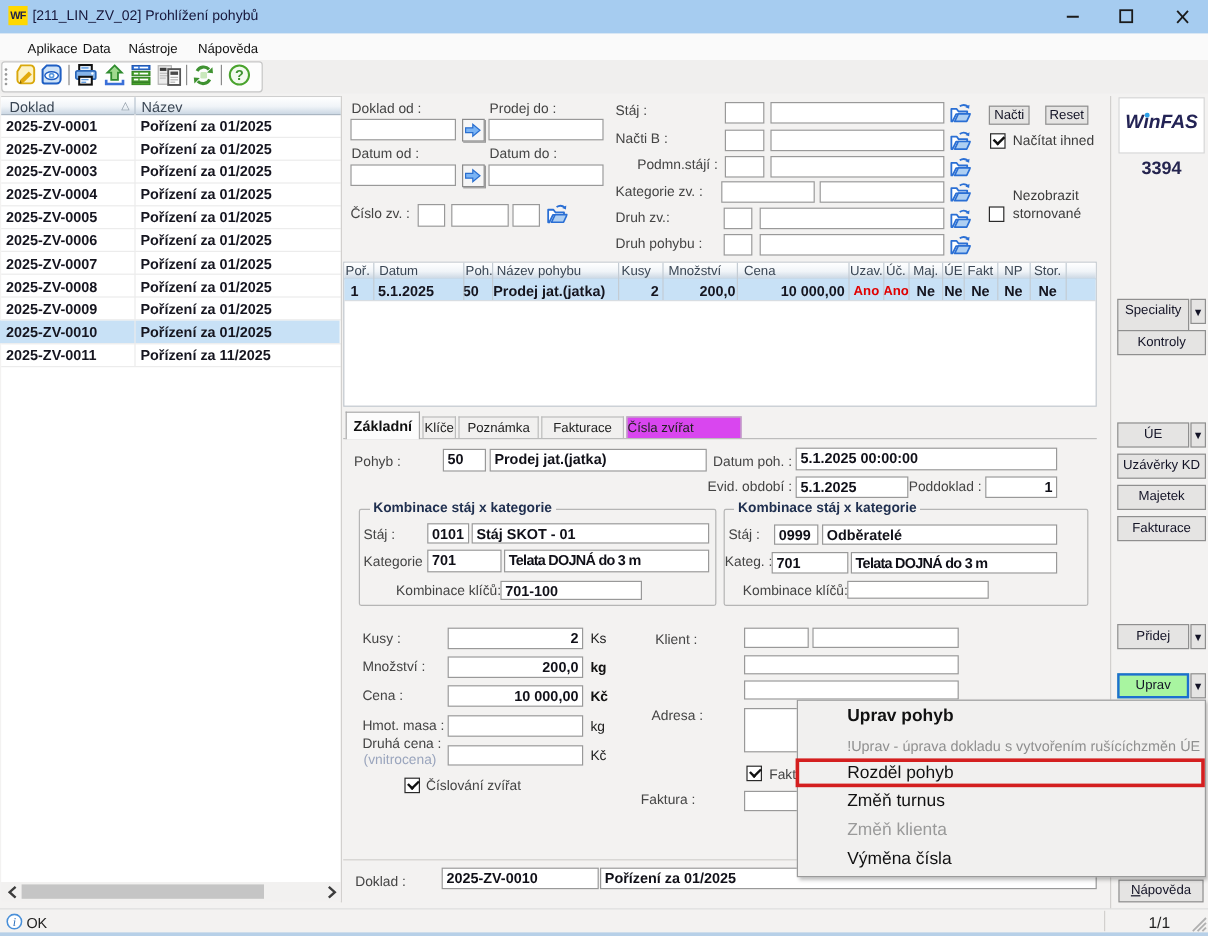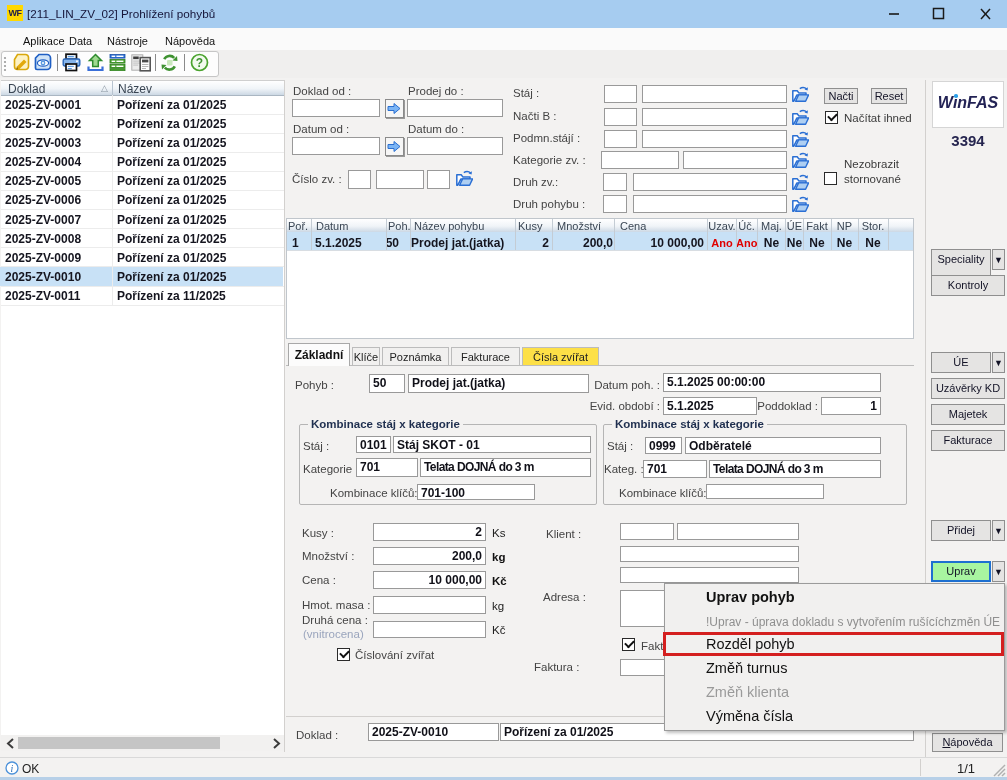--- a/index.html
+++ b/index.html
@@ -217,21 +217,21 @@
 <div class="inp" style="left:376px;top:170px;width:48px;height:19px;"></div>
 <div class="inp" style="left:427px;top:170px;width:23px;height:19px;"></div>
 
 <div id="rightfilters">
 <div class="lbl" style="left:513px;top:87px;">Stáj :</div>
 <div class="inp" style="left:604px;top:85px;width:33px;height:18px;"></div>
 <div class="inp" style="left:642px;top:85px;width:145px;height:18px;"></div>
 <div class="lbl" style="left:513px;top:110px;">Načti B :</div>
 <div class="inp" style="left:604px;top:108px;width:33px;height:18px;"></div>
 <div class="inp" style="left:642px;top:108px;width:145px;height:18px;"></div>
-<div class="lbl" style="left:513px;top:132px;text-align:center;">Podmn.stájí :</div>
+<div class="lbl" style="left:531px;top:132px;text-align:center;">Podmn.stájí :</div>
 <div class="inp" style="left:604px;top:130px;width:33px;height:18px;"></div>
 <div class="inp" style="left:642px;top:130px;width:145px;height:18px;"></div>
 <div class="lbl" style="left:513px;top:154px;">Kategorie zv. :</div>
 <div class="inp" style="left:601px;top:151px;width:78px;height:18px;"></div>
 <div class="inp" style="left:683px;top:151px;width:104px;height:18px;"></div>
 <div class="lbl" style="left:513px;top:176px;">Druh zv.:</div>
 <div class="inp" style="left:603px;top:173px;width:24px;height:18px;"></div>
 <div class="inp" style="left:633px;top:173px;width:154px;height:18px;"></div>
 <div class="lbl" style="left:513px;top:198px;">Druh pohybu :</div>
 <div class="inp" style="left:603px;top:195px;width:24px;height:18px;"></div>
@@ -324,21 +324,21 @@
 <div class="vline mt" style="left:858px;"></div>
 <div class="vline mt" style="left:888px;"></div>
 <div class="hline" style="left:287px;top:250px;width:626px;background:#d8dde2;"></div>
 </div>
 
 <div id="tabs">
 <div class="hline" style="left:286px;top:365px;width:628px;background:#bcbcbc;"></div>
 <div class="abs" style="left:352px;top:347px;width:28px;height:18px;background:#f1f0ef;border:1px solid #bcbcbc;border-bottom:none;box-sizing:border-box;font-size:11px;color:#222;text-align:center;line-height:18px;">Klíče</div>
 <div class="abs" style="left:382px;top:347px;width:67px;height:18px;background:#f1f0ef;border:1px solid #bcbcbc;border-bottom:none;box-sizing:border-box;font-size:11px;color:#222;text-align:center;line-height:18px;">Poznámka</div>
 <div class="abs" style="left:451px;top:347px;width:69px;height:18px;background:#f1f0ef;border:1px solid #bcbcbc;border-bottom:none;box-sizing:border-box;font-size:11px;color:#222;text-align:center;line-height:18px;">Fakturace</div>
-<div class="abs" style="left:522px;top:347px;width:77px;height:18px;background:#fde047;border:1px solid #bcbcbc;border-bottom:none;box-sizing:border-box;font-size:11px;color:#222;text-align:center;line-height:18px;">Čísla zvířat</div>
+<div class="abs" style="left:522px;top:347px;width:96px;height:18px;background:#d946ef;border:1px solid #bcbcbc;border-bottom:none;box-sizing:border-box;font-size:11px;color:#222;line-height:18px;">Čísla zvířat</div>
 <div class="abs" style="left:288px;top:343px;width:62px;height:23px;background:#fcfcfc;border:1px solid #a8a8a8;border-bottom:none;box-sizing:border-box;font-size:12px;font-weight:700;color:#111;text-align:center;line-height:22px;">Základní</div>
 </div>
 
 <div id="form1">
 <div class="lbl" style="left:295px;top:379px;">Pohyb :</div>
 <div class="inp" style="left:369px;top:374px;width:36px;height:19px;">
         <span>50</span>
       </div>
 <div class="inp" style="left:408px;top:374px;width:181px;height:19px;">
         <span>Prodej jat.(jatka)</span>

